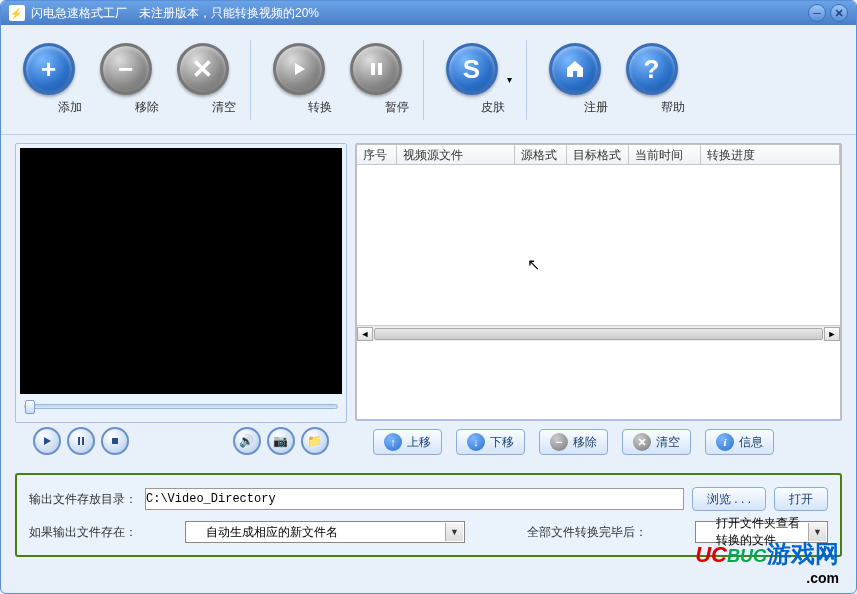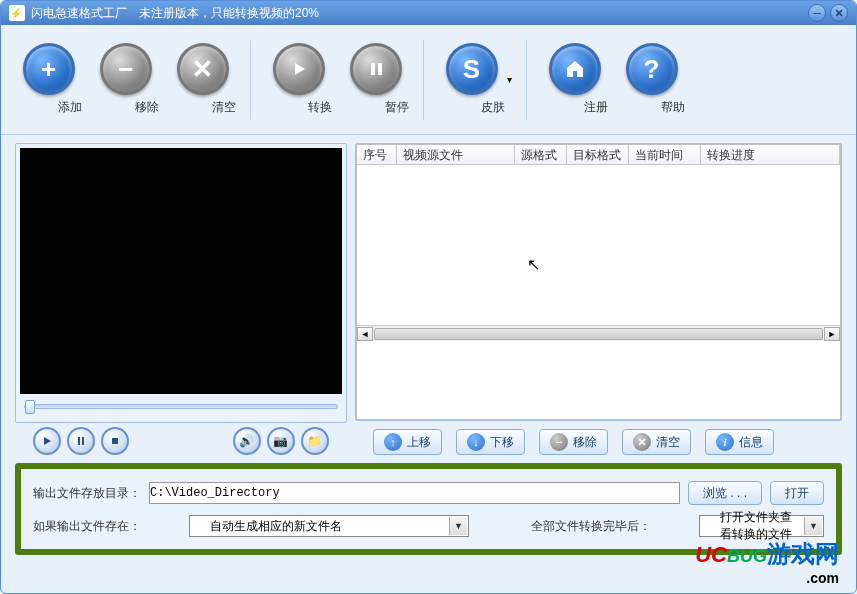--- a/index.html
+++ b/index.html
@@ -40,21 +40,21 @@
 .hscroll { height: 16px; background: #f0f0f0; border-top: 1px solid #ccc; display: flex; align-items: center; }
 .hscroll .arrow { width: 16px; height: 14px; background: linear-gradient(#fff,#ddd); border: 1px solid #aaa; text-align: center; font-size: 9px; line-height: 12px; cursor: pointer; }
 .hscroll .thumb { flex: 1; height: 12px; background: linear-gradient(#e8e8e8,#ccc); border: 1px solid #aaa; margin: 0 1px; border-radius: 2px; }
 
 .list-ctrls { display: flex; padding: 8px 18px 0; gap: 14px; justify-content: flex-start; }
 .actbtn { height: 26px; padding: 0 10px; background: linear-gradient(#fafdff, #d4e4f8); border: 1px solid #8aaed8; border-radius: 4px; display: inline-flex; align-items: center; gap: 5px; cursor: pointer; font-size: 12px; color: #1a3f70; }
 .actbtn .icn { width: 18px; height: 18px; border-radius: 50%; background: radial-gradient(circle at 35% 30%, #7ab8ff, #2a6fc8); display: inline-flex; align-items: center; justify-content: center; color: #fff; font-size: 11px; font-weight: bold; }
 .actbtn .icn.grey { background: radial-gradient(circle at 35% 30%, #ccc, #777); }
 .actbtn .icn.info { background: radial-gradient(circle at 35% 30%, #7ab8ff, #2a6fc8); font-style: italic; font-family: serif; }
 
-.bottompanel { margin: 0 14px; border: 6px solid #4d7c0f; background: #eaf2fc; border-radius: 3px; padding: 12px; }
+.bottompanel { margin: 10px 14px; border: 2px solid #4d7c0f; background: #eaf2fc; border-radius: 3px; padding: 12px; }
 .row { display: flex; align-items: center; gap: 8px; margin-bottom: 10px; }
 .row:last-child { margin-bottom: 0; gap: 48px; }
 .lbl { font-size: 12px; color: #333; white-space: nowrap; }
 .textinput { height: 22px; border: 1px solid #999; background: #fff; padding: 2px 0; font-family: "Courier New", monospace; font-size: 12px; }
 .combo { height: 22px; border: 1px solid #888; background: #fff; display: flex; align-items: center; padding: 0 20px; font-size: 12px; position: relative; }
 .combo .drop { position: absolute; right: 1px; top: 1px; width: 18px; height: 18px; background: linear-gradient(#f4f4f4,#ddd); border-left: 1px solid #aaa; text-align: center; line-height: 18px; font-size: 9px; cursor: pointer; color: #333; }
 .smbtn { height: 24px; padding: 0 14px; background: linear-gradient(#fafdff, #d4e4f8); border: 1px solid #8aaed8; border-radius: 4px; font-size: 12px; color: #1a3f70; cursor: pointer; }
 
 .watermark { position: absolute; right: 18px; bottom: 8px; font-weight: bold; font-style: italic; }
 .watermark .uc { color: #d00; font-size: 22px; font-family: Arial; }

